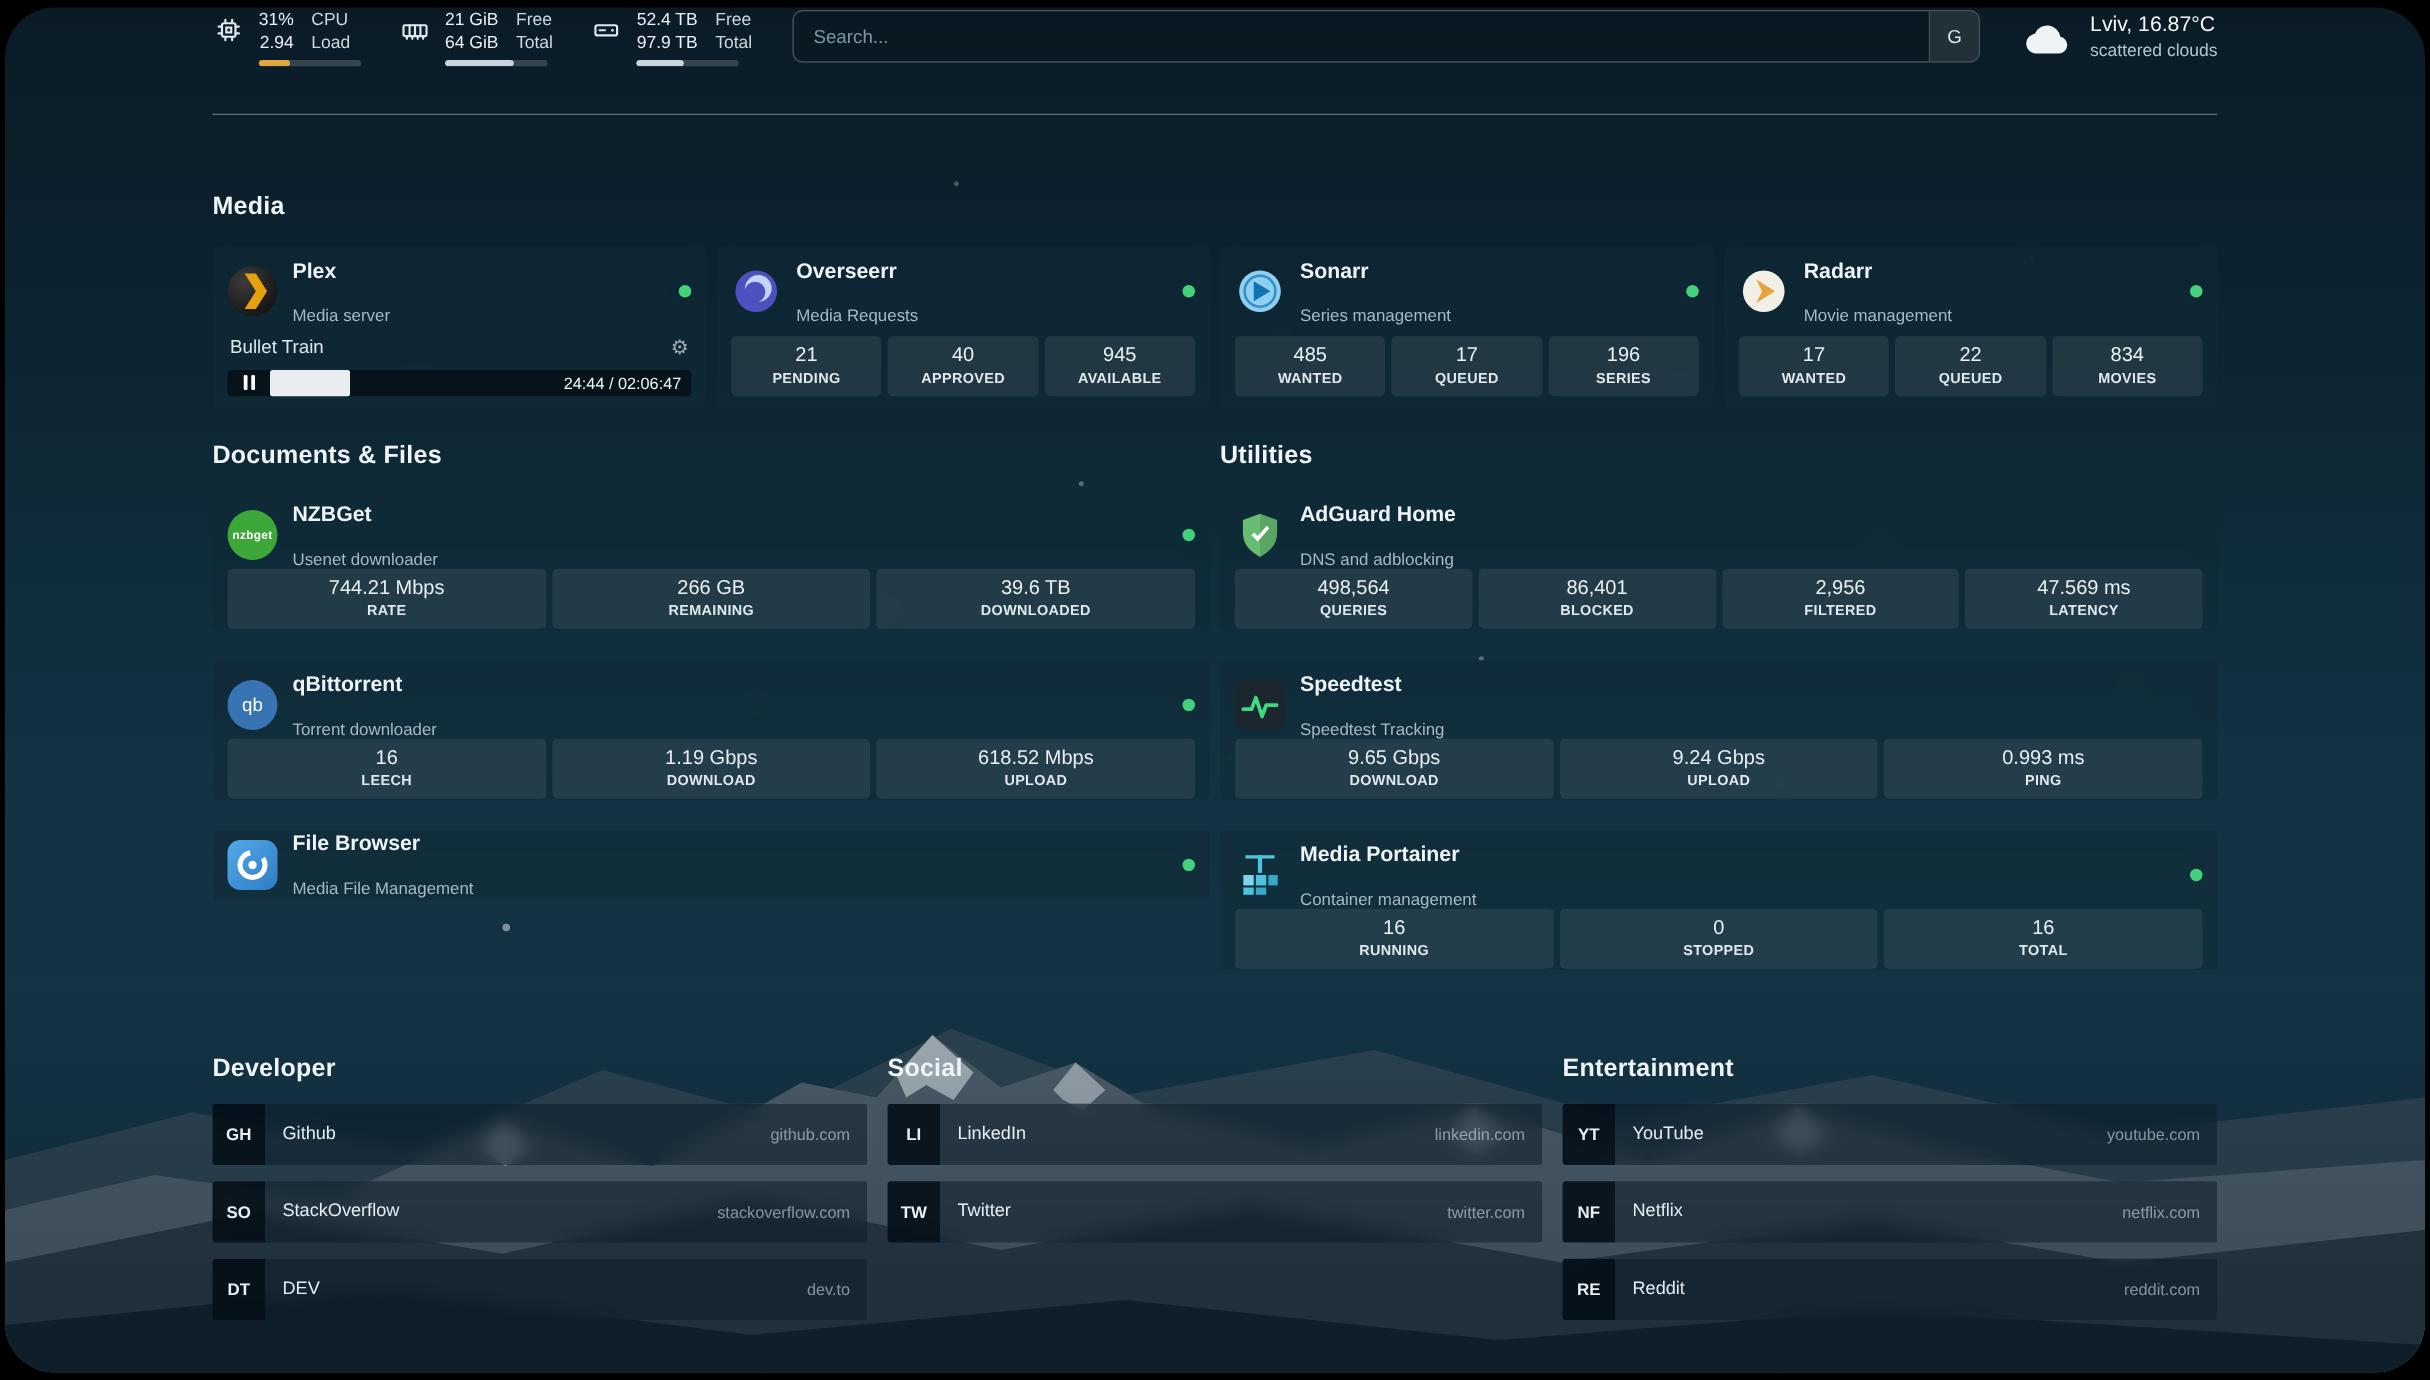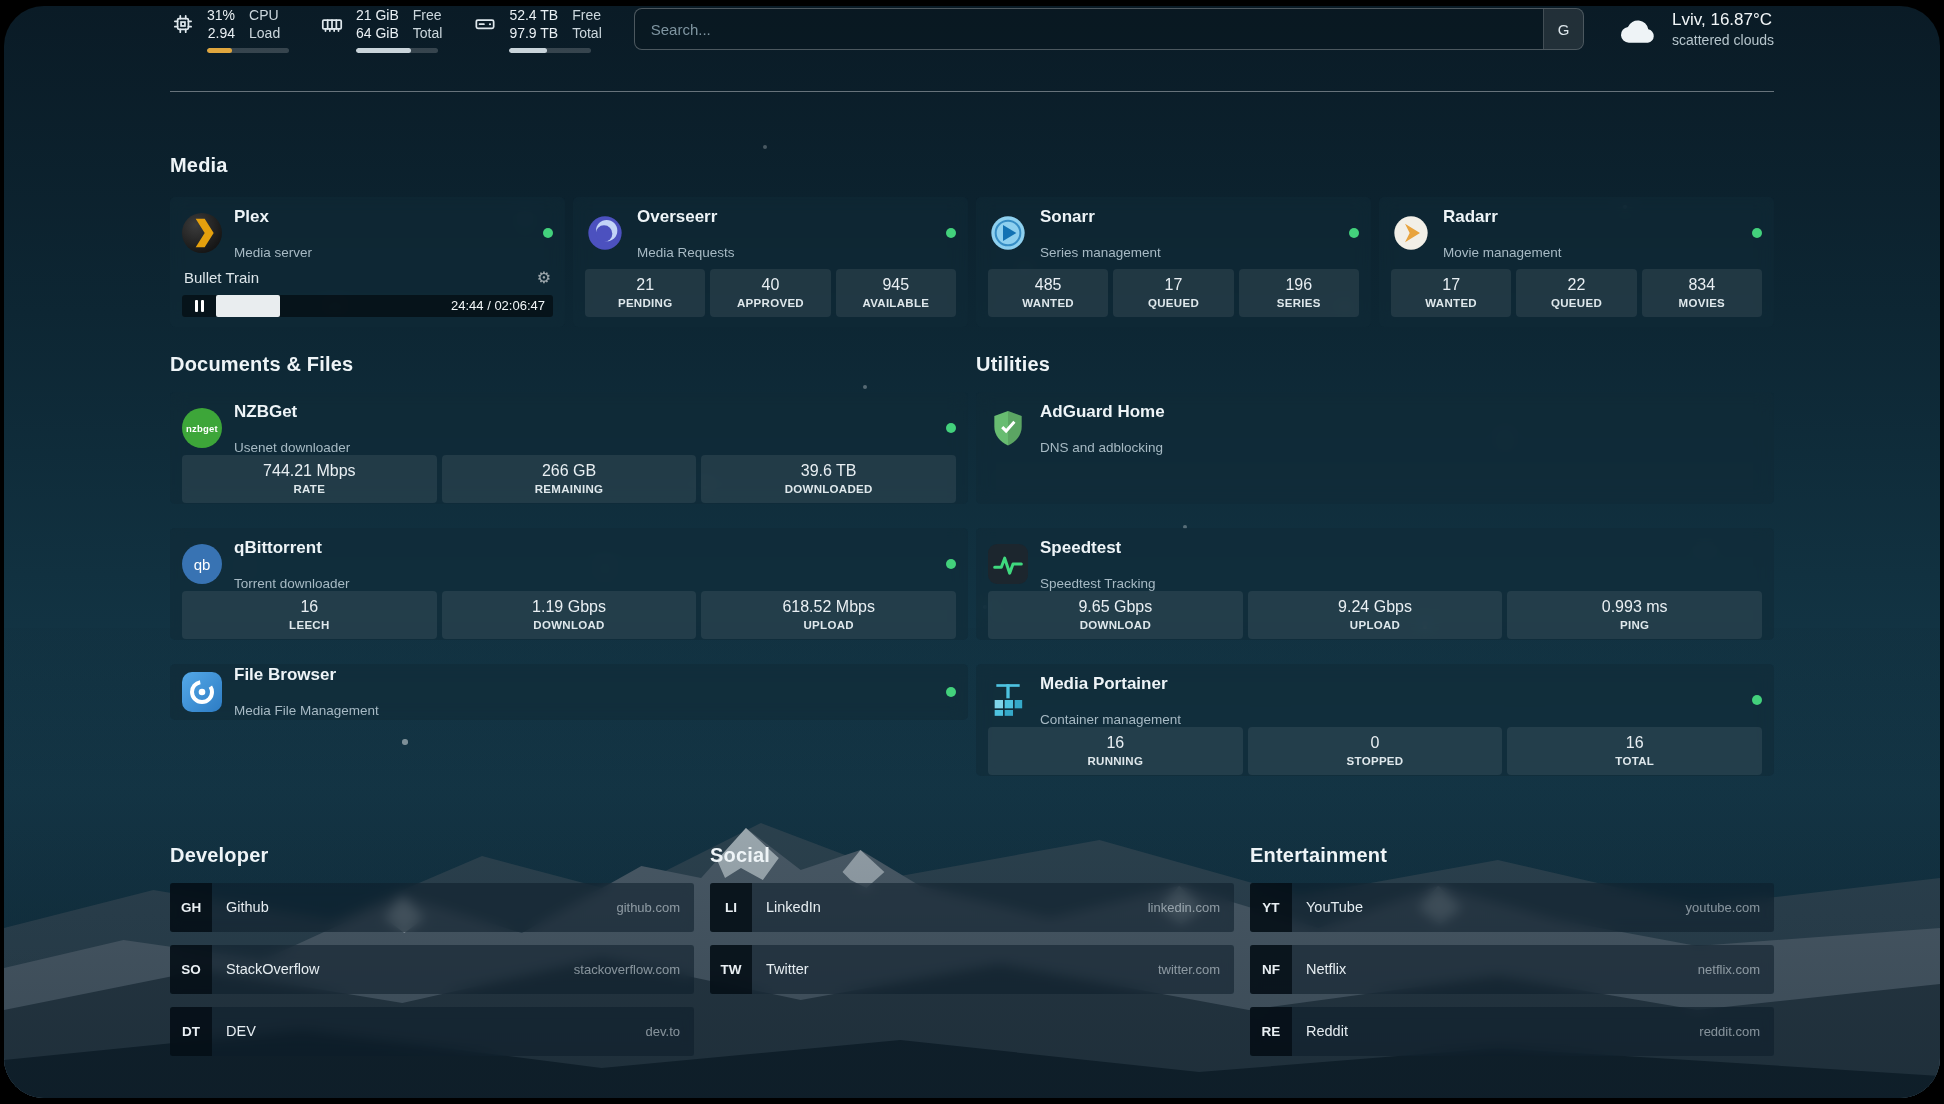--- a/index.html
+++ b/index.html
@@ -444,20 +444,38 @@
                   <path fill="#68bc71" d="M12 1.8l8.2 3v6.4c0 5.2-3.5 8.9-8.2 11.3C7.3 20.1 3.8 16.4 3.8 11.2V4.8z"></path>
                   <path fill="#000" opacity="0.12" d="M12 1.8l8.2 3v6.4c0 5.2-3.5 8.9-8.2 11.3z"></path>
                   <path fill="#fff" d="M10.9 15.1l-3-3 1.3-1.3 1.7 1.7 4.3-4.9 1.3 1.2z"></path>
                 </svg>
               </span>
               <div class="titles">
                 <div class="card-title">AdGuard Home</div>
                 <div class="card-sub">DNS and adblocking</div>
               </div>
             </div>
+            <div class="stats">
+              <div class="stat">
+                <div class="stat-value">498,564</div>
+                <div class="stat-label">QUERIES</div>
+              </div>
+              <div class="stat">
+                <div class="stat-value">86,401</div>
+                <div class="stat-label">BLOCKED</div>
+              </div>
+              <div class="stat">
+                <div class="stat-value">2,956</div>
+                <div class="stat-label">FILTERED</div>
+              </div>
+              <div class="stat">
+                <div class="stat-value">47.569 ms</div>
+                <div class="stat-label">LATENCY</div>
+              </div>
+            </div>
           </div>
 
           <div class="card mid">
             <div class="card-head">
               <span class="app-icon icon-speedtest">
                 <svg viewBox="0 0 24 24">
                   <polyline points="4,14 8,14 10,8.5 13,17.5 15,12 20,12" fill="none" stroke="#3fd97f" stroke-width="1.8" stroke-linecap="round" stroke-linejoin="round"></polyline>
                 </svg>
               </span>
               <div class="titles">

